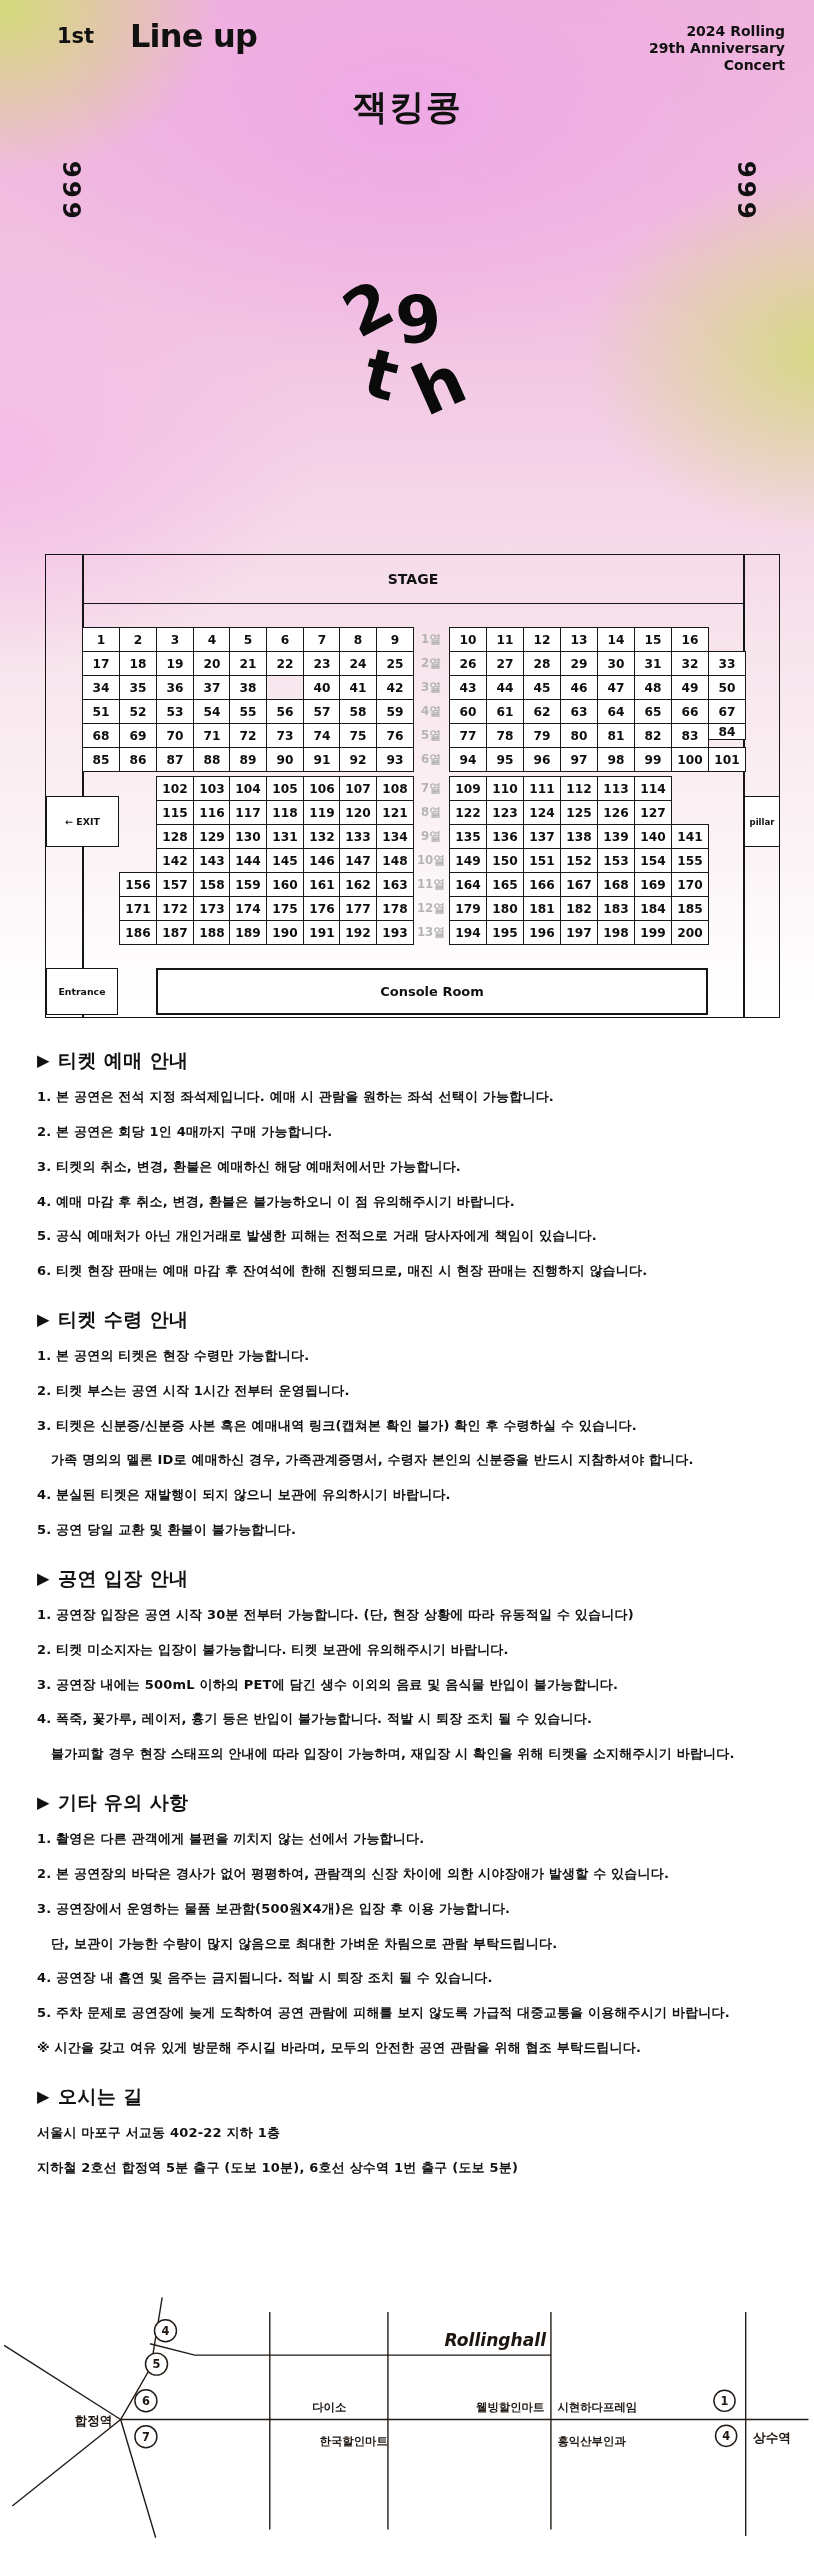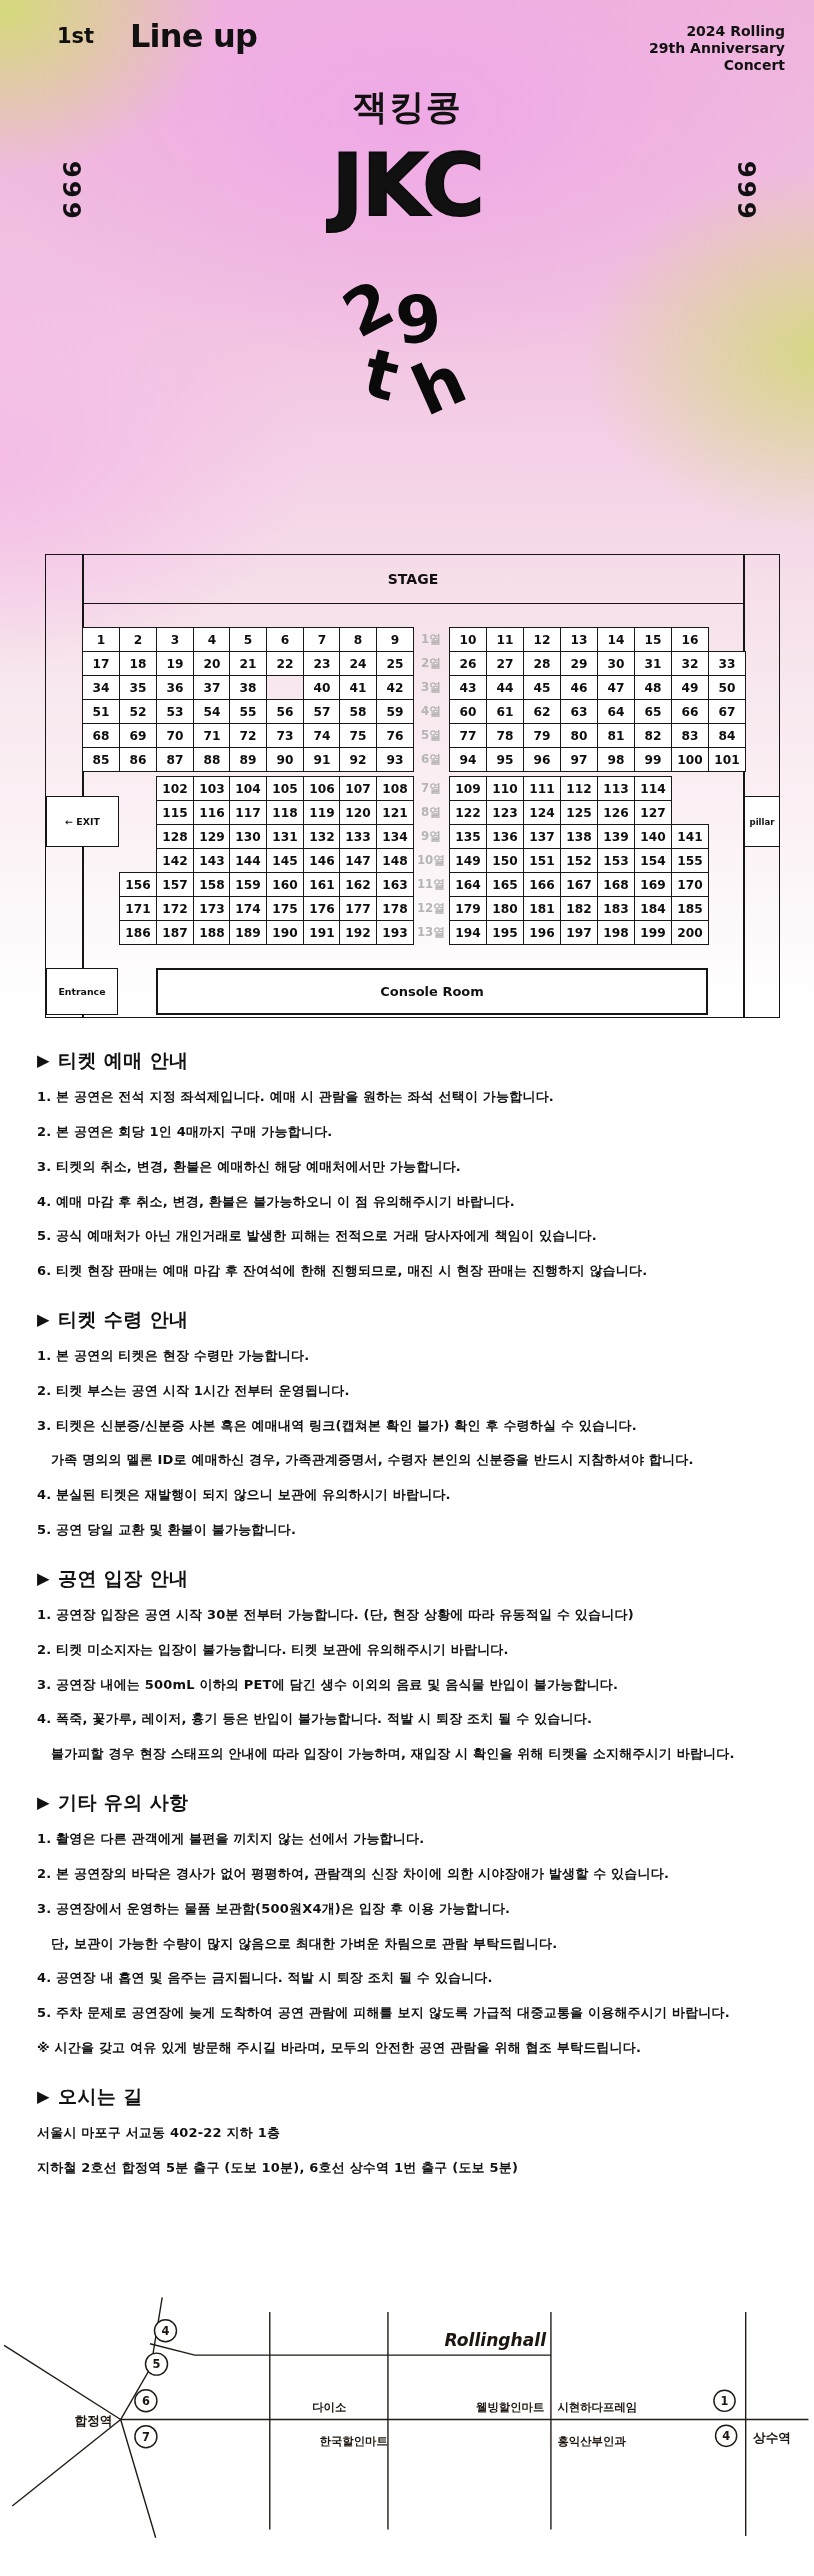--- a/index.html
+++ b/index.html
@@ -61,21 +61,20 @@
   <div class="hero"></div>
 
   <div class="abs badge">1st</div>
   <div class="abs lineup">Line up</div>
   <div class="abs concert">
     <div>2024 Rolling</div>
     <div>29th Anniversary</div>
     <div>Concert</div>
   </div>
   <div class="abs artist-kr">잭킹콩</div>
-  <div class="abs artist-en">JKC</div>
 
   <div class="abs deco" style="left:57px;top:159px;">
     <span>9</span>
     <span>9</span>
     <span>9</span>
   </div>
   <div class="abs deco" style="left:732px;top:159px;">
     <span>9</span>
     <span>9</span>
     <span>9</span>
@@ -186,21 +185,21 @@
       <div class="seat" style="left: 303px; top: 723px; width: 38px; height: 25px;">74</div>
       <div class="seat" style="left: 339px; top: 723px; width: 38px; height: 25px;">75</div>
       <div class="seat" style="left: 376px; top: 723px; width: 38px; height: 25px;">76</div>
       <div class="seat" style="left: 449px; top: 723px; width: 38px; height: 25px;">77</div>
       <div class="seat" style="left: 486px; top: 723px; width: 38px; height: 25px;">78</div>
       <div class="seat" style="left: 523px; top: 723px; width: 38px; height: 25px;">79</div>
       <div class="seat" style="left: 560px; top: 723px; width: 38px; height: 25px;">80</div>
       <div class="seat" style="left: 597px; top: 723px; width: 38px; height: 25px;">81</div>
       <div class="seat" style="left: 634px; top: 723px; width: 38px; height: 25px;">82</div>
       <div class="seat" style="left: 671px; top: 723px; width: 38px; height: 25px;">83</div>
-      <div class="seat" style="left: 708px; top: 723px; width: 38px; height: 25px;">84</div>
+      <div class="seat" style="left: 708px; top: 723px; width: 38px; height: 17px;">84</div>
       <div class="rowlab" style="left: 413px; top: 723px; width: 36px; height: 25px;">5열</div>
       <div class="seat" style="left: 82px; top: 747px; width: 38px; height: 25px;">85</div>
       <div class="seat" style="left: 119px; top: 747px; width: 38px; height: 25px;">86</div>
       <div class="seat" style="left: 156px; top: 747px; width: 38px; height: 25px;">87</div>
       <div class="seat" style="left: 193px; top: 747px; width: 38px; height: 25px;">88</div>
       <div class="seat" style="left: 229px; top: 747px; width: 38px; height: 25px;">89</div>
       <div class="seat" style="left: 266px; top: 747px; width: 38px; height: 25px;">90</div>
       <div class="seat" style="left: 303px; top: 747px; width: 38px; height: 25px;">91</div>
       <div class="seat" style="left: 339px; top: 747px; width: 38px; height: 25px;">92</div>
       <div class="seat" style="left: 376px; top: 747px; width: 38px; height: 25px;">93</div>

